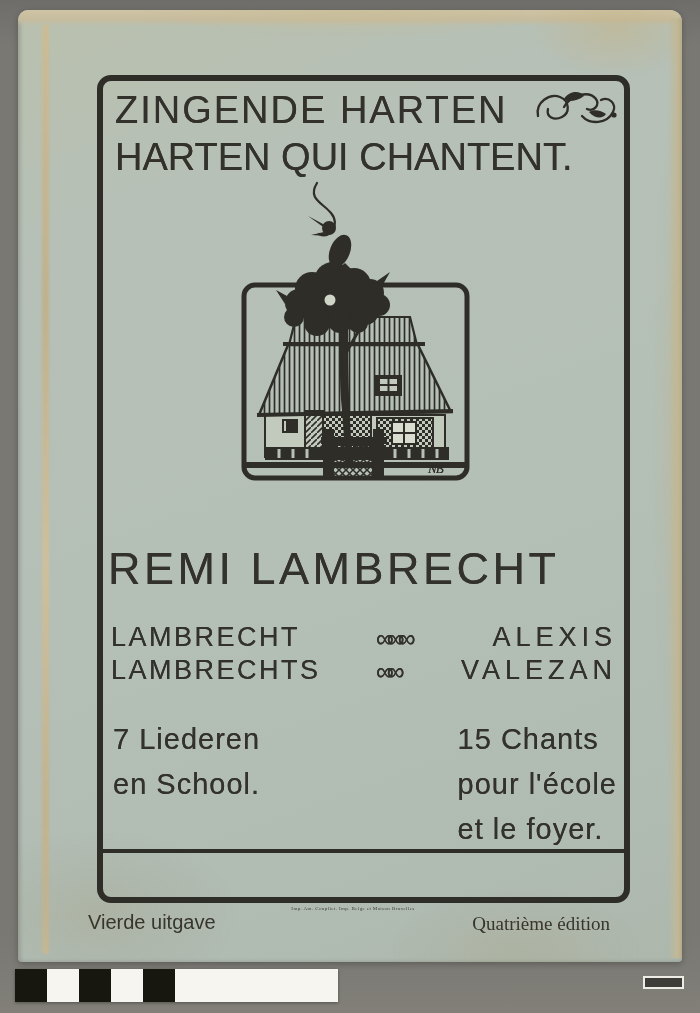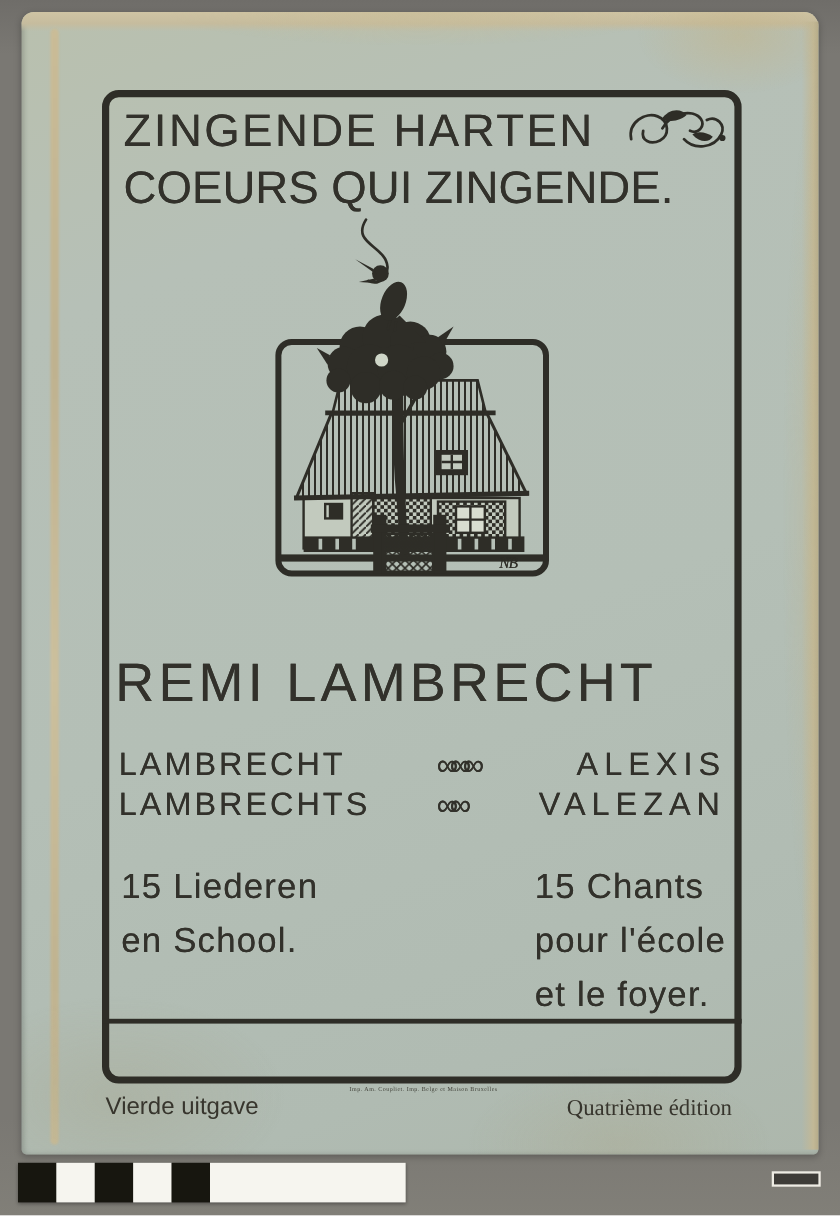--- a/index.html
+++ b/index.html
@@ -23,21 +23,21 @@
       radial-gradient(200px 120px at 12% 95%, rgba(160,155,125,.25), transparent 70%),
       radial-gradient(180px 90px at 75% 99%, rgba(170,165,135,.3), transparent 70%);
   }
   .edge-top{position:absolute;left:0;top:0;right:0;height:16px;border-radius:10px 12px 0 0;
     background:linear-gradient(180deg,#cfc4a4,#c6bc9e 60%,rgba(198,188,158,0));}
   .edge-right{position:absolute;top:8px;bottom:4px;right:0;width:14px;
     background:linear-gradient(90deg,rgba(196,188,152,0),#c2b896 70%,#b5ab8a);}
   .seam{position:absolute;left:24px;top:14px;bottom:8px;width:7px;border-radius:4px;
     background:linear-gradient(180deg,#ccbc95,#c1b18b 30%,#cfc09b 58%,#c2b38d 85%,#cbbc96);
     filter:blur(1.1px);opacity:.9;}
-  .ink{color:#32312b;text-shadow:0 0 .5px rgba(42,41,33,.85);}
+  .ink{color:#32312b;text-shadow:0 0 .5px rgba(42,41,33,.85);margin-left:12px;}
   .frame{
     position:absolute;left:67px;top:65px;width:533px;height:828px;box-sizing:border-box;
     border:6px solid #2e2d27;border-radius:14px;
   }
   .t1{position:absolute;left:12px;top:8px;font-size:38px;letter-spacing:2px;white-space:nowrap;}
   .flourish{position:absolute;right:5px;top:5px;}
   .t2{position:absolute;left:12px;top:55px;font-size:38px;letter-spacing:0;white-space:nowrap;}
   .qtail{position:absolute;left:200px;top:100px;}
   .cottage{position:absolute;left:124px;top:130px;}
   .author{position:absolute;left:5px;top:462px;font-size:45px;letter-spacing:3.5px;white-space:nowrap;}
@@ -82,21 +82,21 @@
         <g stroke="#2e2d27" stroke-width="2.3" fill="none" stroke-linecap="round">
           <path d="M5,30 C2,16 17,7 27,11 C37,15 37,27 29,31 C21,35 13,31 15,23"></path>
           <path d="M31,21 C39,7 57,5 63,13 C67,19 61,26 54,23"></path>
           <path d="M49,30 C57,39 74,38 80,26 C84,18 76,10 68,14"></path>
         </g>
         <path d="M30,14 C36,4 47,4 51,10 C45,15 36,16 30,14 Z" fill="#2e2d27"></path>
         <path d="M56,26 C62,33 70,33 73,28 C68,24 60,23 56,26 Z" fill="#2e2d27"></path>
         <circle cx="81" cy="29" r="2.6" fill="#2e2d27"></circle>
       </svg>
 
-      <div class="t2">COEURS QUI ZINGENDE.</div>
+      <div class="t2">HARTEN QUI CHANTENT.</div>
 
       <svg class="qtail" width="46" height="64" viewBox="0 0 46 64">
         <path d="M14,2 C4,18 20,22 28,32 C38,44 27,59 16,53" stroke="#2e2d27" stroke-width="2.2" fill="none" stroke-linecap="round"></path>
       </svg>
 
       <svg class="cottage" width="255" height="277" viewBox="0 0 255 277">
         <defs>
           <pattern id="th" width="5" height="6" patternUnits="userSpaceOnUse">
             <path d="M2.5,0 V6" stroke="#2e2d27" stroke-width="1.7"></path>
           </pattern>
@@ -183,21 +183,21 @@
         </div>
         <div class="row">
           <span>LAMBRECHTS</span>
           <span class="orn">∞∞</span>
           <span class="wide">VALEZAN</span>
         </div>
       </div>
 
       <div class="edgrid">
         <div class="edcol">
-          <div>15 Liederen</div>
+          <div>7 Liederen</div>
           <div>en School.</div>
         </div>
         <div class="edcol">
           <div>15 Chants</div>
           <div>pour l'école</div>
           <div>et le foyer.</div>
         </div>
       </div>
 
       <div class="rule"></div>

